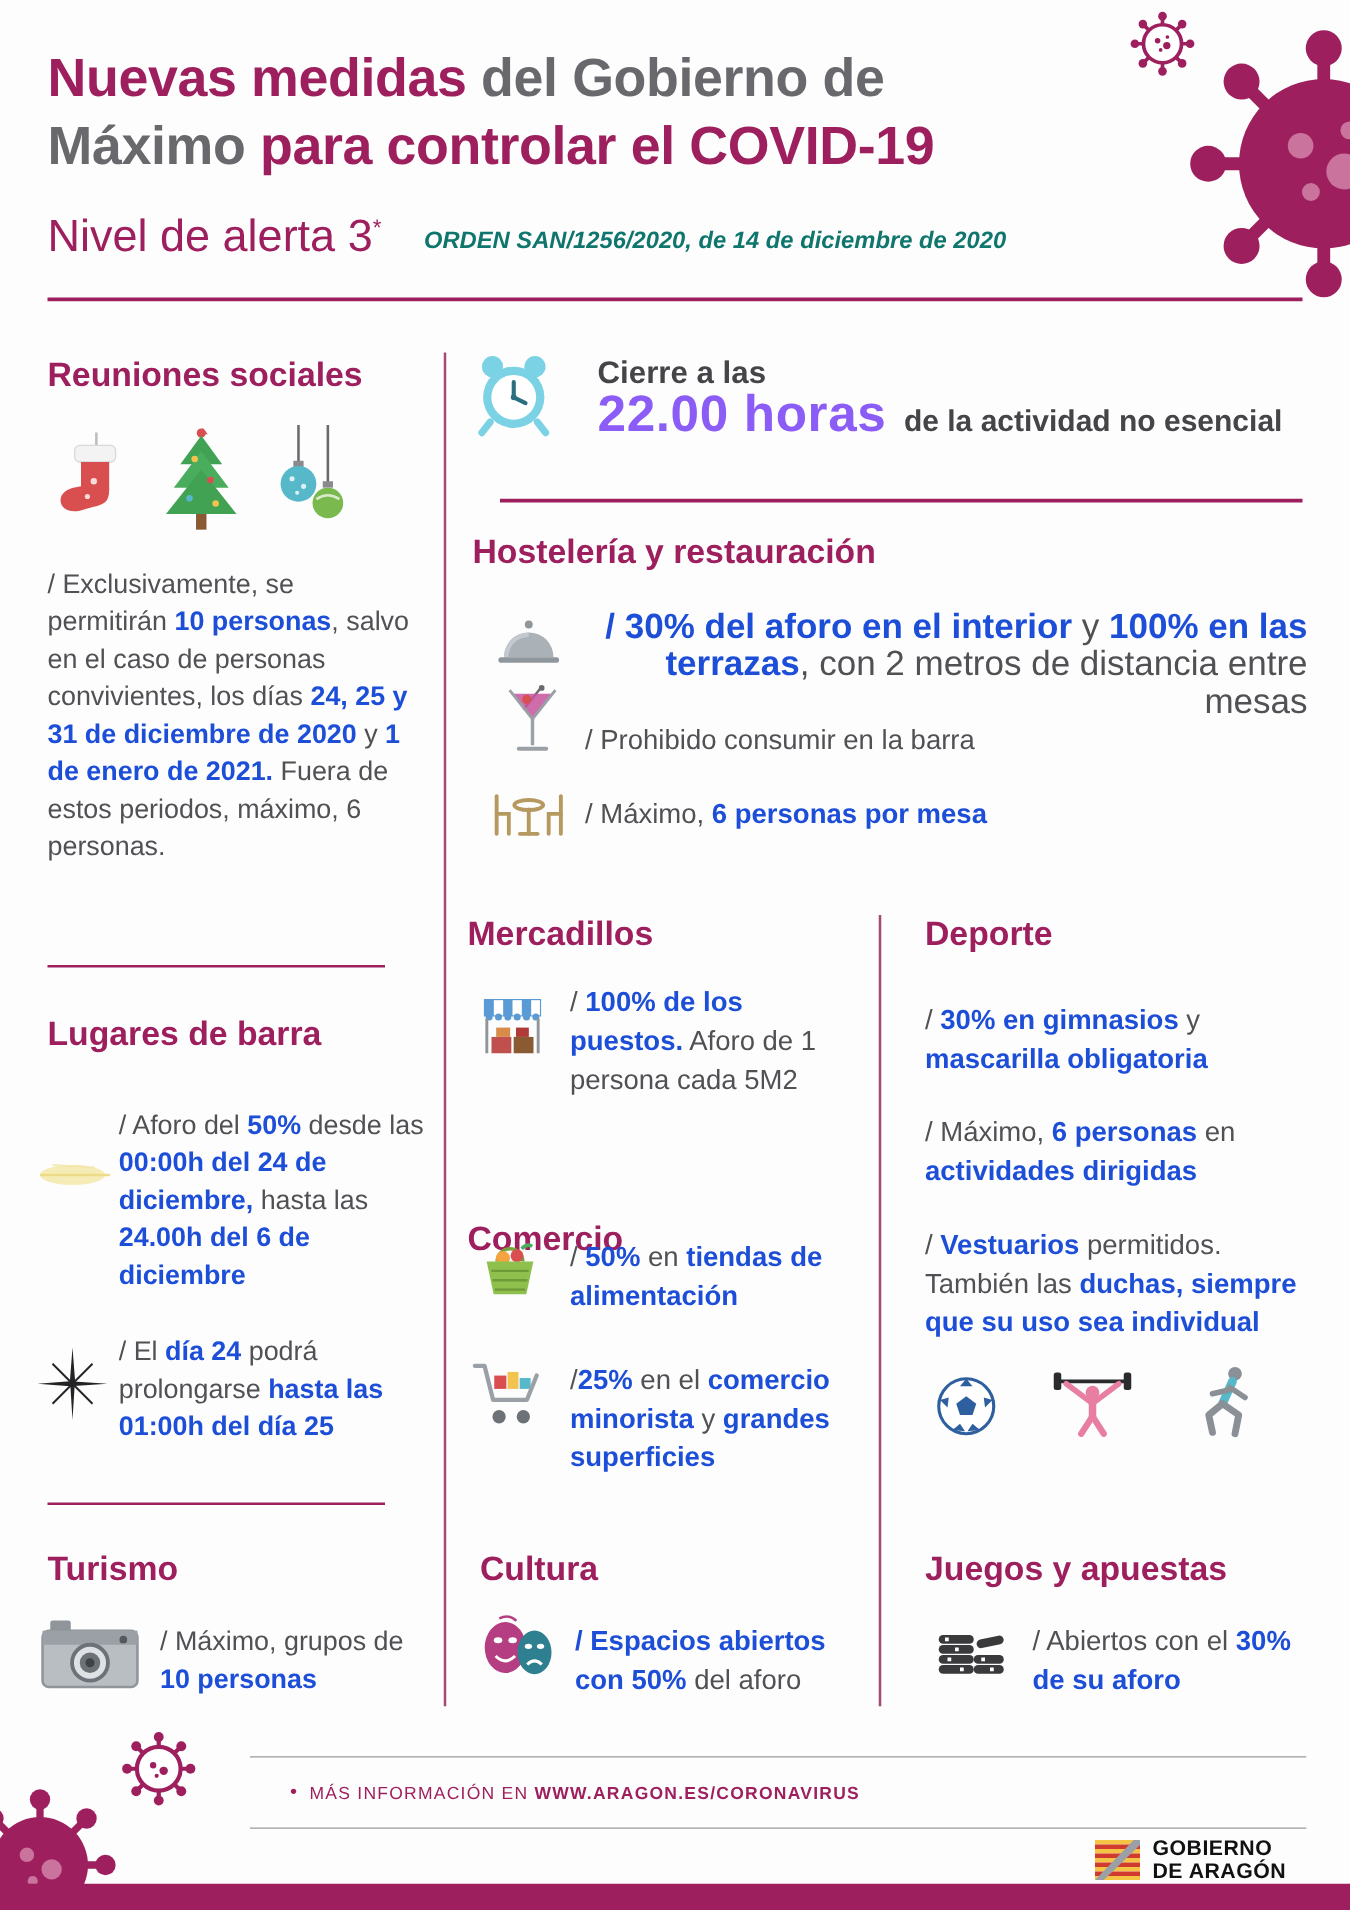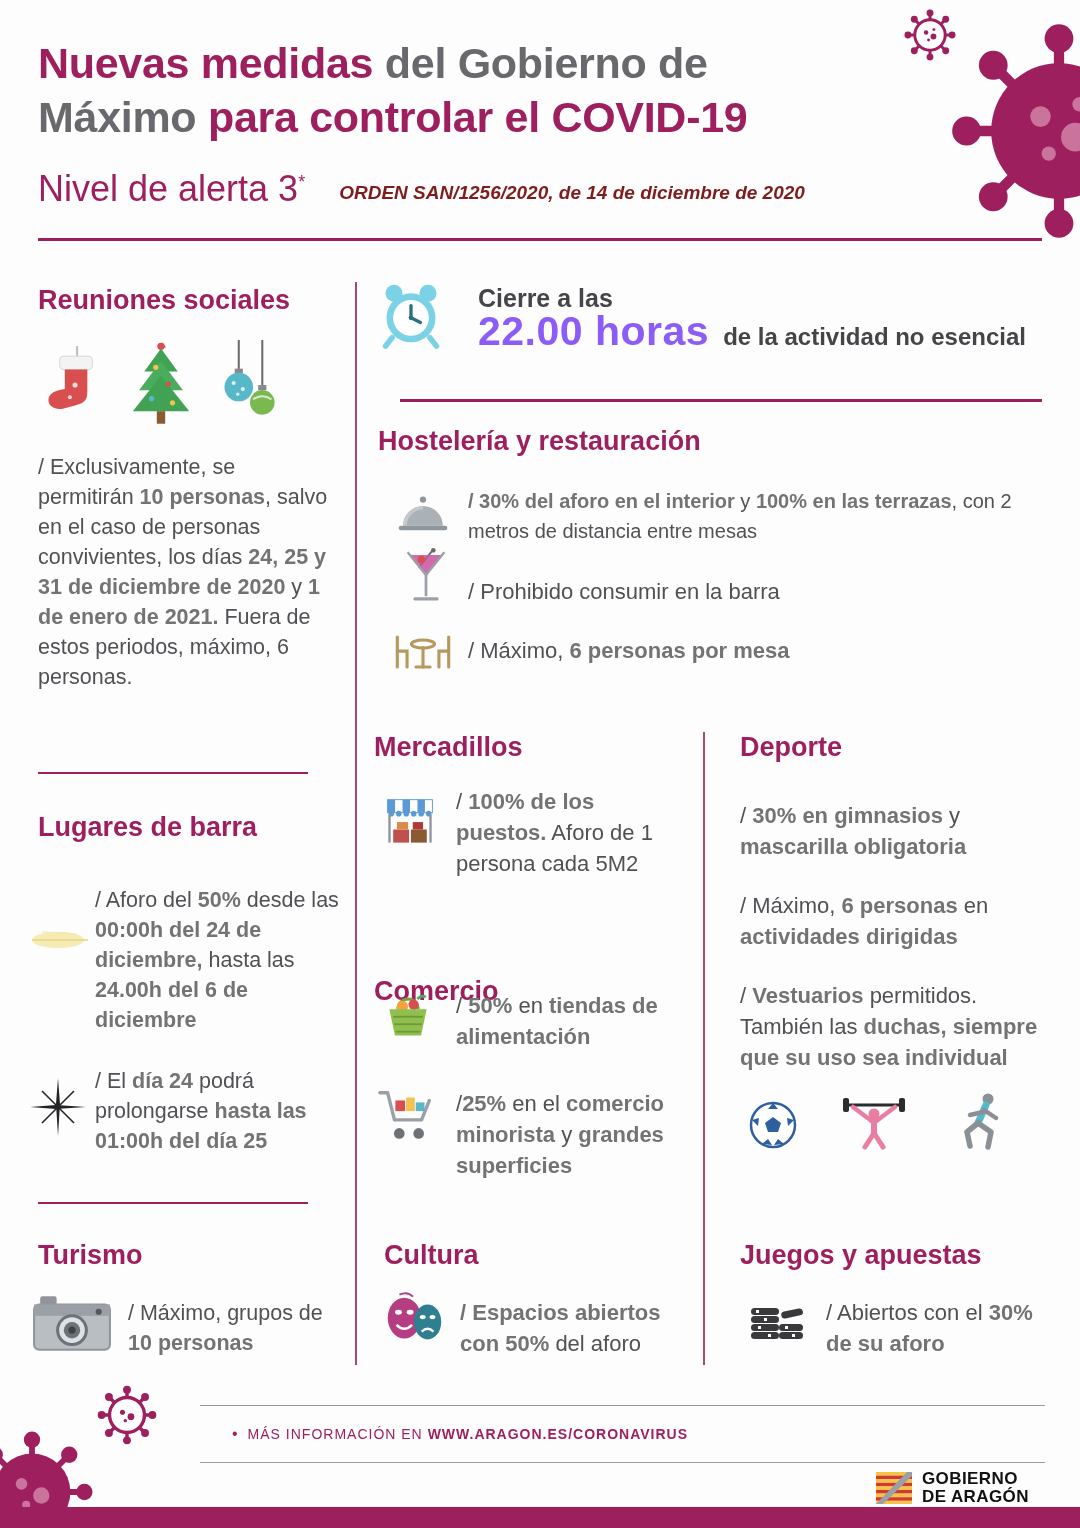--- a/index.html
+++ b/index.html
@@ -8,27 +8,27 @@
   .page { position:relative; width:1080px; height:1528px; background:#fdfdfd; overflow:hidden; }
   .abs { position:absolute; }
 
   
   .title { font-size:43px; line-height:54px; font-weight:700; color:#57575b; letter-spacing:-0.3px; }
   .title .acc { color:#9e1f5e; font-weight:700; }
   .title .plain { font-weight:700; color:#5d5d61; opacity:.92; }
   .alert-row { display:flex; align-items:flex-end; gap:34px; }
   .alert-level { font-size:36px; color:#9e1f5e; font-weight:400; }
   .alert-level sup { font-size:18px; vertical-align:super; }
-  .order-ref { font-size:19px; font-style:italic; font-weight:700; color:#7f1d1d; padding-bottom:6px; }
+  .order-ref { font-size:19px; font-style:italic; font-weight:700; color:#0f766e; padding-bottom:6px; }
   .rule-accent { background:#9e1f5e; }
 
   
   .section-title { font-size:27px; font-weight:700; color:#9e1f5e; }
   .bt { font-size:21.5px; line-height:30px; color:#515155; }
-  .bt b { font-weight:700; color:#737373; }
+  .bt b { font-weight:700; color:#1d4ed8; }
   .vline { width:2px; background:#a34a75; }
   .divider-thin { height:2px; background:#9e1f5e; }
 
   
   .cierre-intro { font-size:25px; font-weight:700; color:#454549; }
   .cierre-line2 { display:flex; align-items:baseline; gap:14px; }
   .cierre-time { font-size:41px; font-weight:700; color:#8b5cf6; letter-spacing:0.5px; }
   .cierre-suffix { font-size:24px; font-weight:700; color:#454549; }
 
   .xmas-row { display:flex; align-items:flex-end; gap:20px; }
@@ -240,21 +240,21 @@
   <div class="abs section-title" style="left:378px; top:426px;">Hostelería y restauración</div>
 
   <span class="abs" style="left:396px; top:490px; width:54px; height:48px;">
     <svg viewBox="0 0 60 50">
         <circle cx="30" cy="9" r="3.5" fill="#8f969c"></circle>
         <path d="M8 38 a22 22 0 0 1 44 0 z" fill="#aab1b7"></path>
         <path d="M8 38 a22 22 0 0 1 22 -22 l0 4 a18 18 0 0 0 -18 18 z" fill="#c3c9ce"></path>
         <rect x="3" y="38" width="54" height="5" rx="2.5" fill="#8f969c"></rect>
       </svg>
   </span>
-  <div class="abs bt" style="left:468px; top:486px; width:578px; font-size:20px;"><b>/ 30% del aforo en el interior</b> y <b>100% en las terrazas</b>, con 2 metros de distancia entre mesas</div>
+  <div class="abs bt" style="left:468px; top:486px; width:578px; font-size:28px;text-align:right;"><b>/ 30% del aforo en el interior</b> y <b>100% en las terrazas</b>, con 2 metros de distancia entre mesas</div>
 
   <span class="abs" style="left:404px; top:546px; width:44px; height:60px;">
     <svg viewBox="0 0 48 62">
         <line x1="32" y1="2" x2="16" y2="22" stroke="#6a6a6e" stroke-width="2"></line>
         <circle cx="32" cy="3" r="2.5" fill="#6a6a6e"></circle>
         <polygon points="7,8 41,8 24,29" fill="#c5529e" opacity="0.85"></polygon>
         <path d="M4 5 L24 30 L44 5" stroke="#9aa0a6" stroke-width="2.5" fill="none"></path>
         <circle cx="19" cy="13" r="4" fill="#d94f4f"></circle>
         <line x1="24" y1="30" x2="24" y2="53" stroke="#9aa0a6" stroke-width="3"></line>
         <line x1="12" y1="56" x2="36" y2="56" stroke="#9aa0a6" stroke-width="3.5" stroke-linecap="round"></line>

